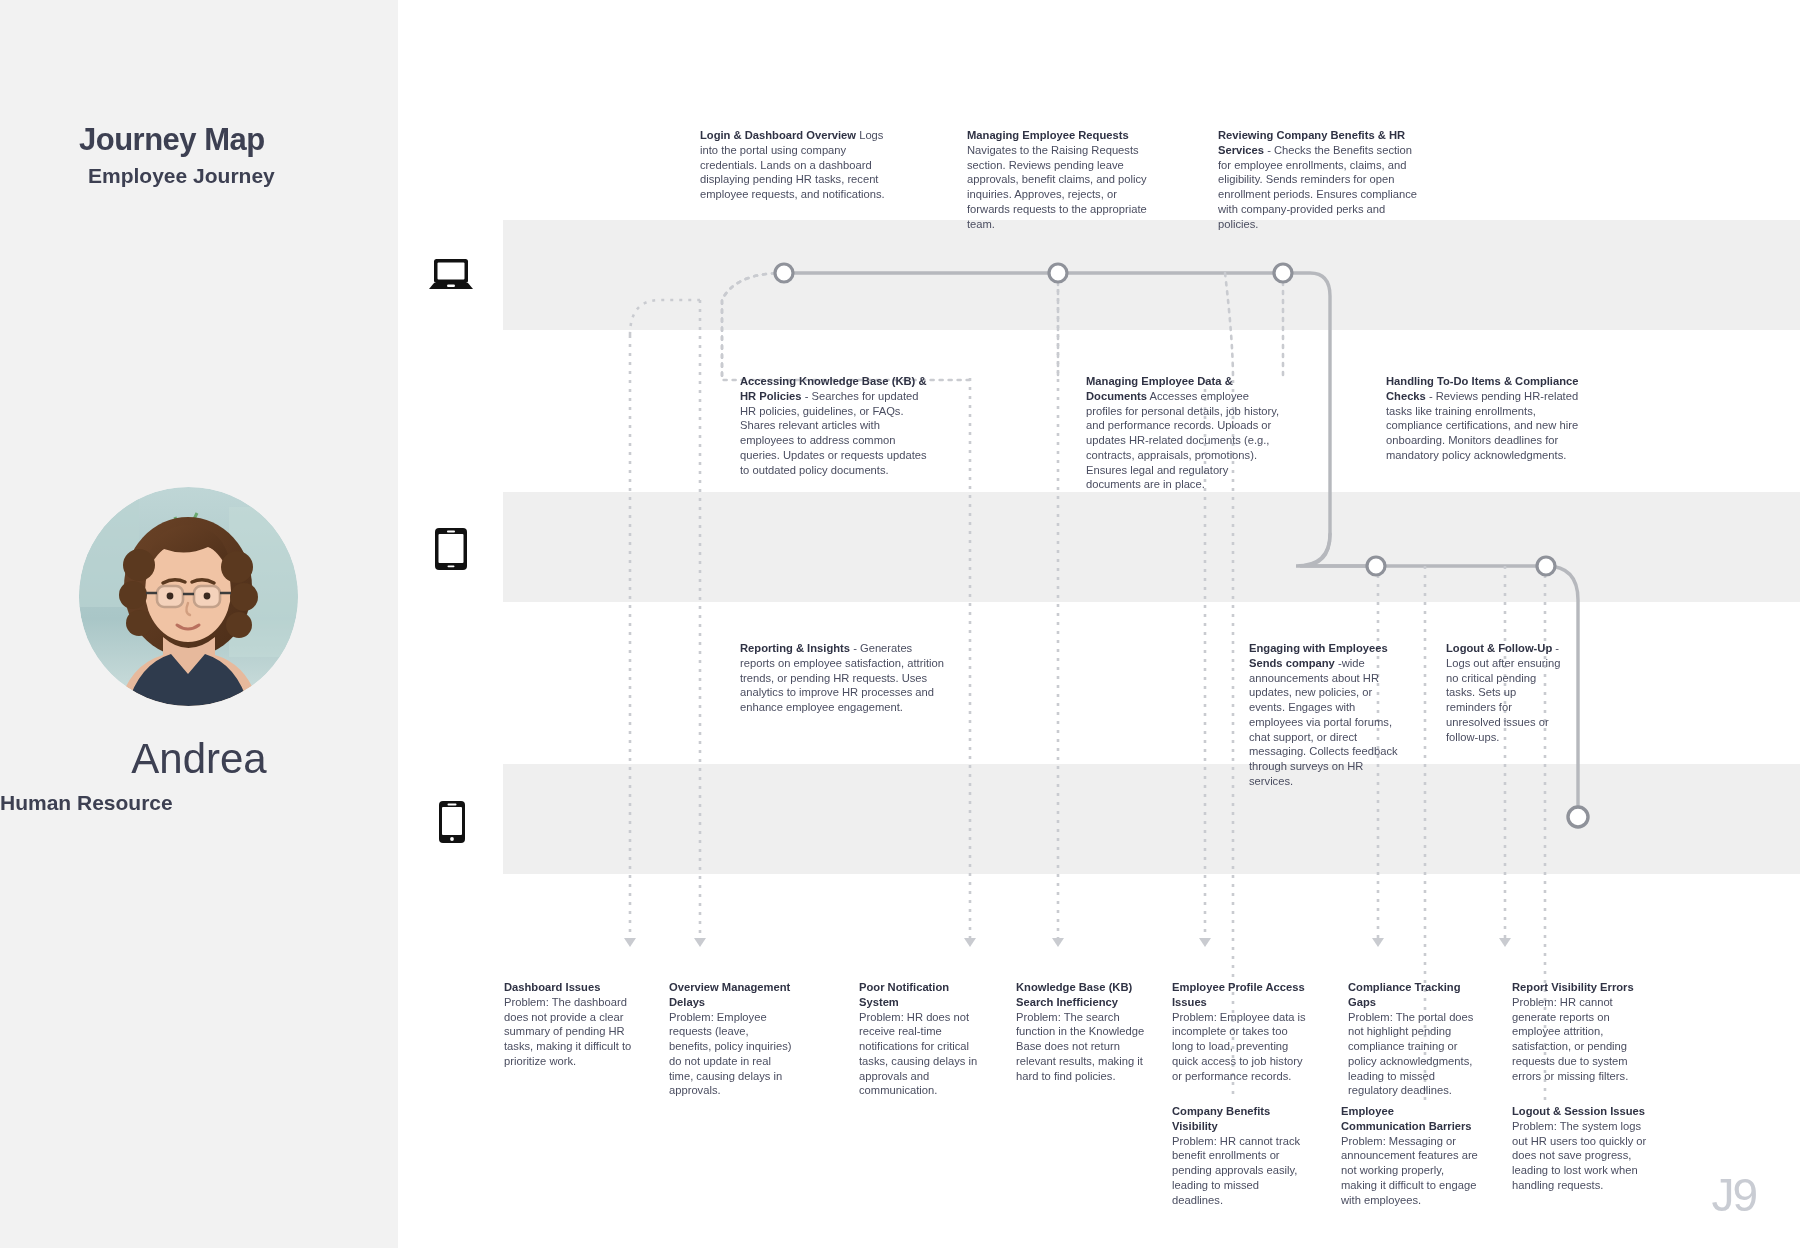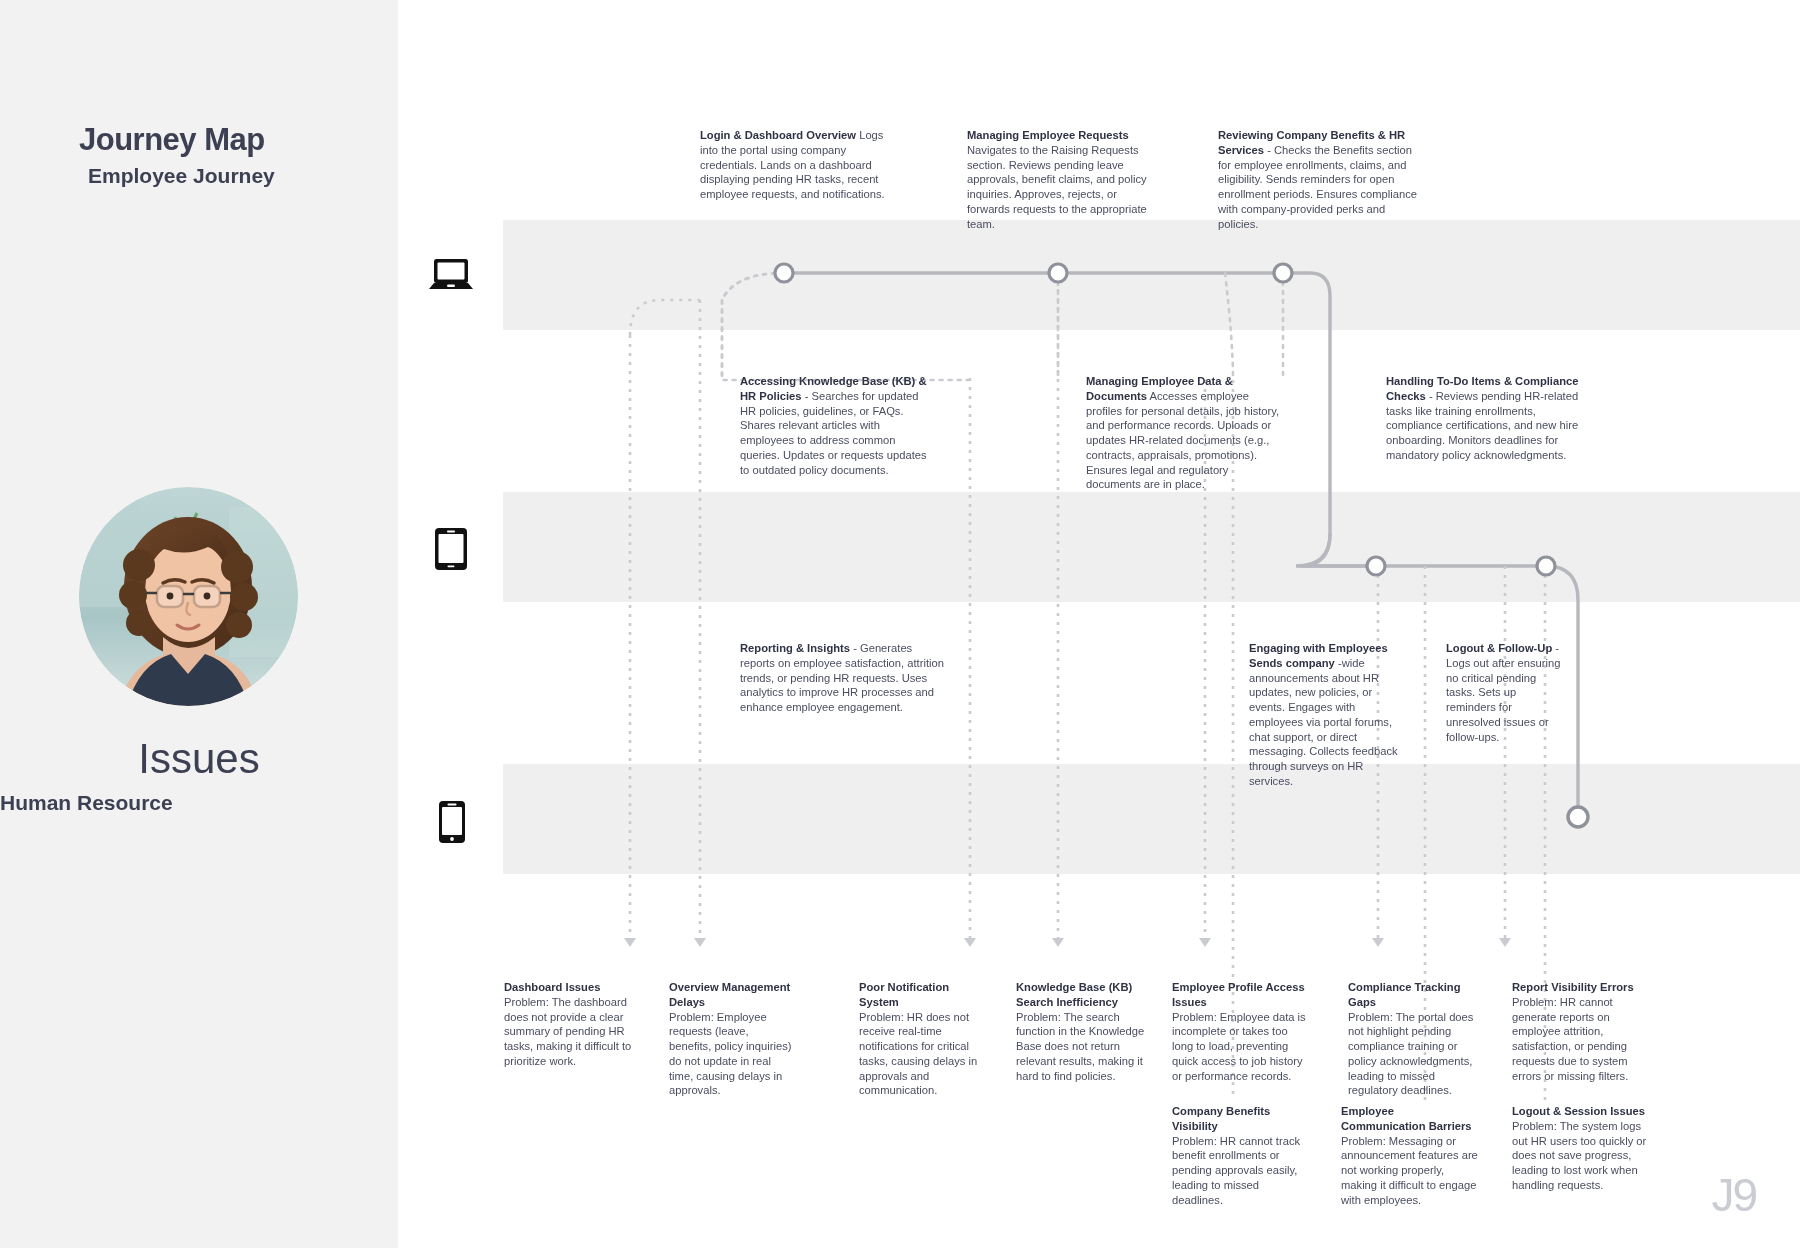--- a/index.html
+++ b/index.html
@@ -122,21 +122,21 @@
 
           <circle cx="91" cy="109" r="3.4" fill="#3b2a20"></circle>
           <circle cx="128" cy="109" r="3.4" fill="#3b2a20"></circle>
 
           <path d="M109 116 q-4 10 2 12" stroke="#d29f80" stroke-width="2.4" fill="none" stroke-linecap="round"></path>
           <path d="M98 138 q11 8 22 0" stroke="#b9705e" stroke-width="3" fill="none" stroke-linecap="round"></path>
         </g>
       </svg>
     </div>
 
-    <div class="persona-name">Issues</div>
+    <div class="persona-name">Andrea</div>
     <div class="persona-role">Human Resource</div>
   </div>
 
   <div class="band b1"></div>
   <div class="band b2"></div>
   <div class="band b3"></div>
 
   <div class="device-icon" style="left:428px; top:258px;">
     <svg width="46" height="34" viewBox="0 0 46 34">
       <rect x="6" y="1" width="34" height="24" rx="2.5" fill="#111111"></rect>

